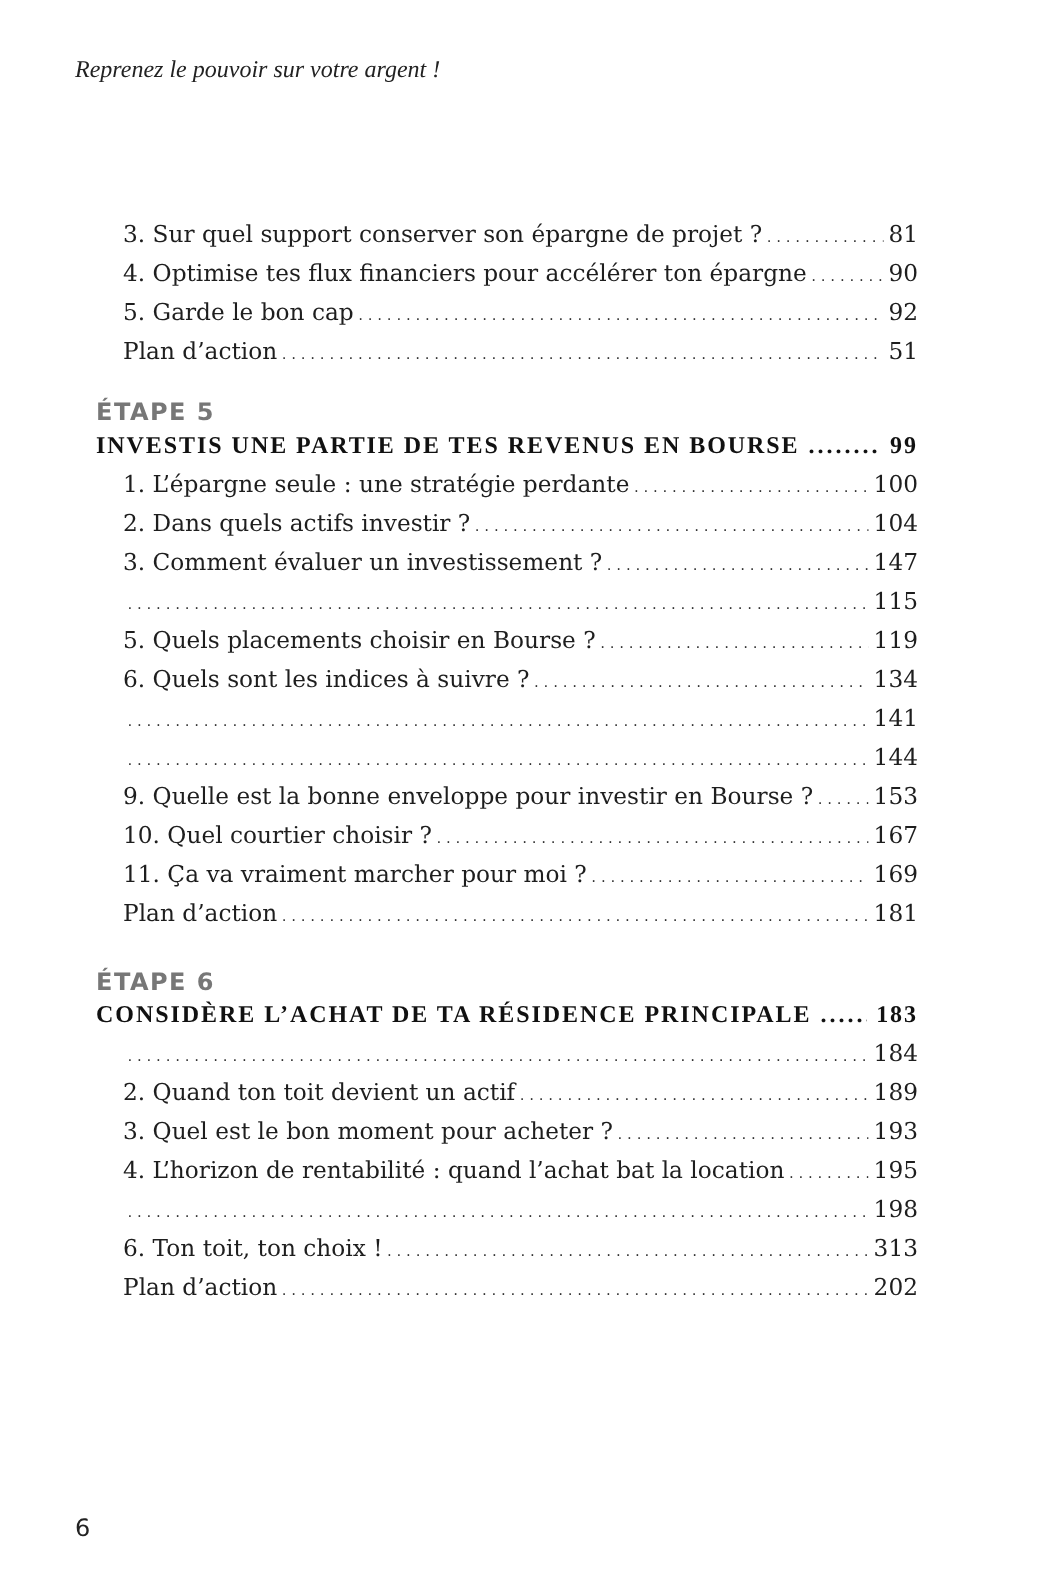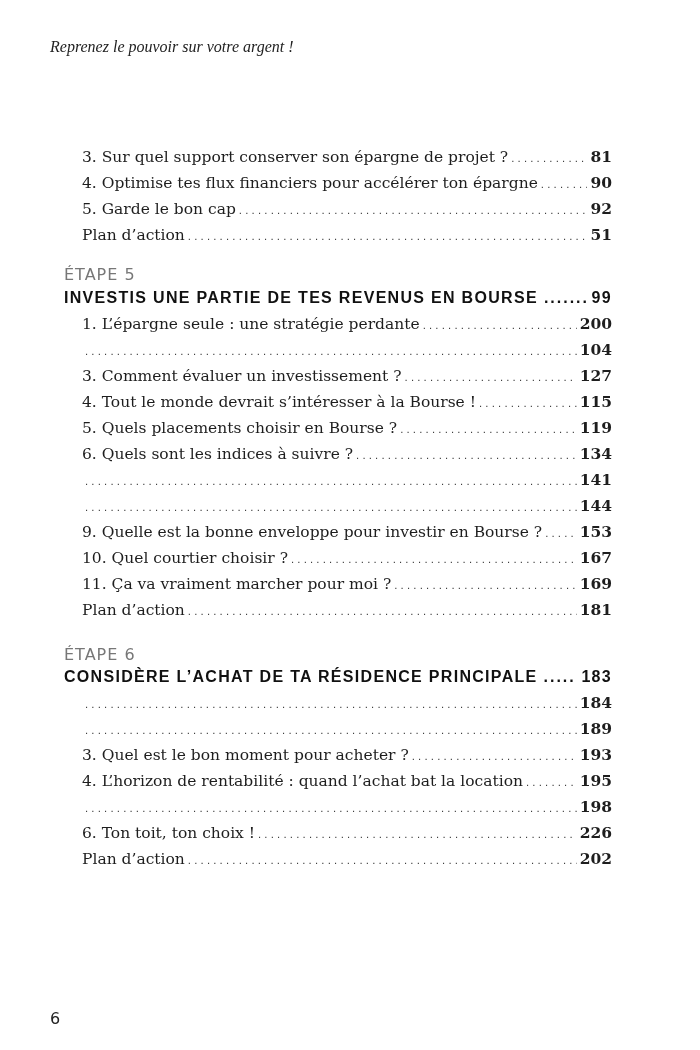--- a/index.html
+++ b/index.html
@@ -19,29 +19,29 @@
     .entry.indent { left: 18px; width: 530px; }
     .entry .t { flex: 0 0 auto; }
     .entry .dots {
       flex: 1 1 auto; overflow: hidden; margin: 0 3px;
       font-family: "DejaVu Sans", sans-serif; font-size: 10px; letter-spacing: 1.5px; color: #333;
     }
     .entry .dots::before {
       content: ". . . . . . . . . . . . . . . . . . . . . . . . . . . . . . . . . . . . . . . . . . . . . . . . . . . . . . . . . . . . . . . . . . . . . . . . . . . . . . . . . . . . . . . . . . . . . . . . . . . . . . . .";
       letter-spacing: 0;
     }
-    .entry .p { flex: 0 0 auto; text-align: right; font-weight: bold; }
+    .entry .p { flex: 0 0 auto; text-align: right; }
     .stage-label {
       position: absolute; left: 0;
-      font-family: "DejaVu Sans", sans-serif; font-weight: normal; font-size: 16px;
+      font-family: "DejaVu Sans", sans-serif; font-weight: bold; font-size: 16px;
       color: #777777; letter-spacing: 1px;
     }
     .stage-title {
       position: absolute; left: 0; width: 548px; display: flex; align-items: baseline;
-      font-family: Liberation Sans, sans-serif; font-weight: bold; font-size: 16px;
+      font-family: Liberation Serif, serif; font-weight: bold; font-size: 16px;
       color: #111; letter-spacing: 1.3px; white-space: nowrap;
     }
     .stage-title .dots { flex: 1 1 auto; overflow: hidden; margin: 0 6px; letter-spacing: 2px; }
     .stage-title .dots::before { content: "......................................................"; }
     .stage-title .p { flex: 0 0 auto; }
     .page-number {
       position: absolute; left: 50px; top: 1009px;
       font-family: "DejaVu Sans", sans-serif; font-size: 16px; color: #222;
     }
   </style>
@@ -76,33 +76,33 @@
   <div class="stage-label" style="top:265px">ÉTAPE 5</div>
   <div class="stage-title" style="top:289px">
     <span>INVESTIS UNE PARTIE DE TES REVENUS EN BOURSE</span>
     <span class="dots"></span>
     <span class="p">99</span>
   </div>
 
   <div class="entry indent" style="top:314px">
     <span class="t">1. L’épargne seule : une stratégie perdante</span>
     <span class="dots"></span>
-    <span class="p">200</span>
+    <span class="p">100</span>
   </div>
   <div class="entry indent" style="top:340px">
+    <span class="t">2. Dans quels actifs investir ?</span>
     <span class="dots"></span>
     <span class="p">104</span>
   </div>
   <div class="entry indent" style="top:366px">
     <span class="t">3. Comment évaluer un investissement ?</span>
     <span class="dots"></span>
-    <span class="p">127</span>
+    <span class="p">147</span>
   </div>
   <div class="entry indent" style="top:392px">
-    <span class="t">4. Tout le monde devrait s’intéresser à la Bourse !</span>
     <span class="dots"></span>
     <span class="p">115</span>
   </div>
   <div class="entry indent" style="top:418px">
     <span class="t">5. Quels placements choisir en Bourse ?</span>
     <span class="dots"></span>
     <span class="p">119</span>
   </div>
   <div class="entry indent" style="top:444px">
     <span class="t">6. Quels sont les indices à suivre ?</span>
@@ -143,41 +143,42 @@
     <span>CONSIDÈRE L’ACHAT DE TA RÉSIDENCE PRINCIPALE</span>
     <span class="dots"></span>
     <span class="p">183</span>
   </div>
 
   <div class="entry indent" style="top:693px">
     <span class="dots"></span>
     <span class="p">184</span>
   </div>
   <div class="entry indent" style="top:719px">
+    <span class="t">2. Quand ton toit devient un actif</span>
     <span class="dots"></span>
     <span class="p">189</span>
   </div>
   <div class="entry indent" style="top:745px">
     <span class="t">3. Quel est le bon moment pour acheter ?</span>
     <span class="dots"></span>
     <span class="p">193</span>
   </div>
   <div class="entry indent" style="top:771px">
     <span class="t">4. L’horizon de rentabilité : quand l’achat bat la location</span>
     <span class="dots"></span>
     <span class="p">195</span>
   </div>
   <div class="entry indent" style="top:797px">
     <span class="dots"></span>
     <span class="p">198</span>
   </div>
   <div class="entry indent" style="top:823px">
     <span class="t">6. Ton toit, ton choix !</span>
     <span class="dots"></span>
-    <span class="p">226</span>
+    <span class="p">313</span>
   </div>
   <div class="entry indent" style="top:849px">
     <span class="t">Plan d’action</span>
     <span class="dots"></span>
     <span class="p">202</span>
   </div>
 </div>
 
 <div class="page-number">6</div>
 

